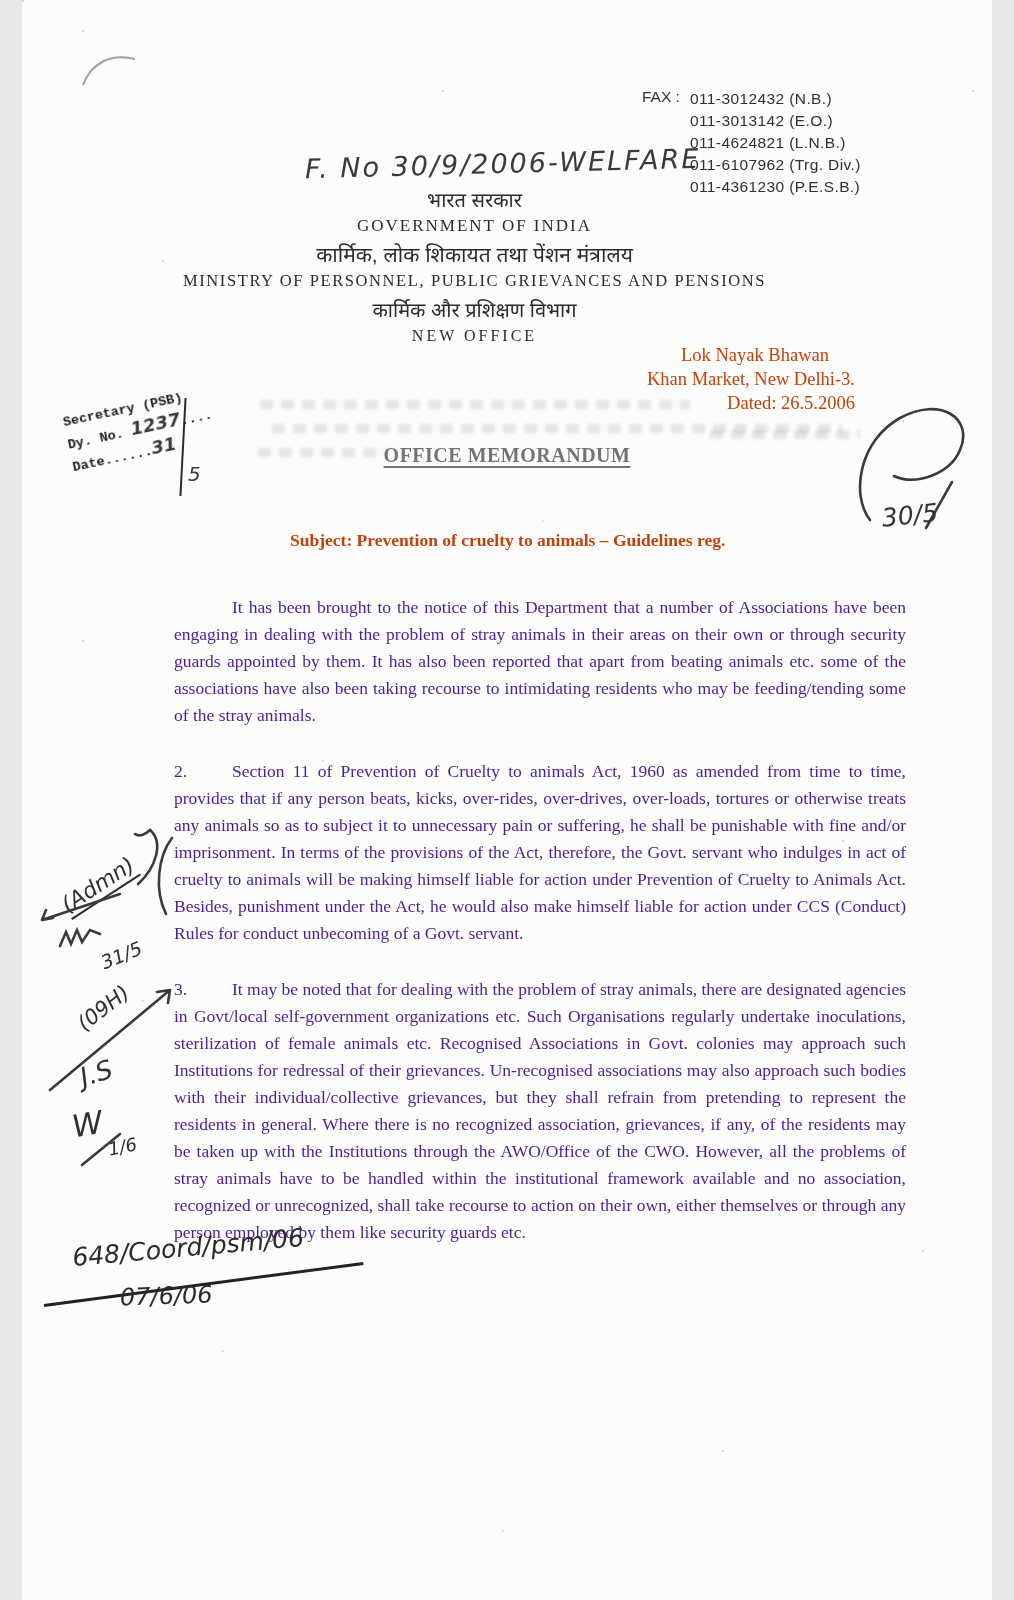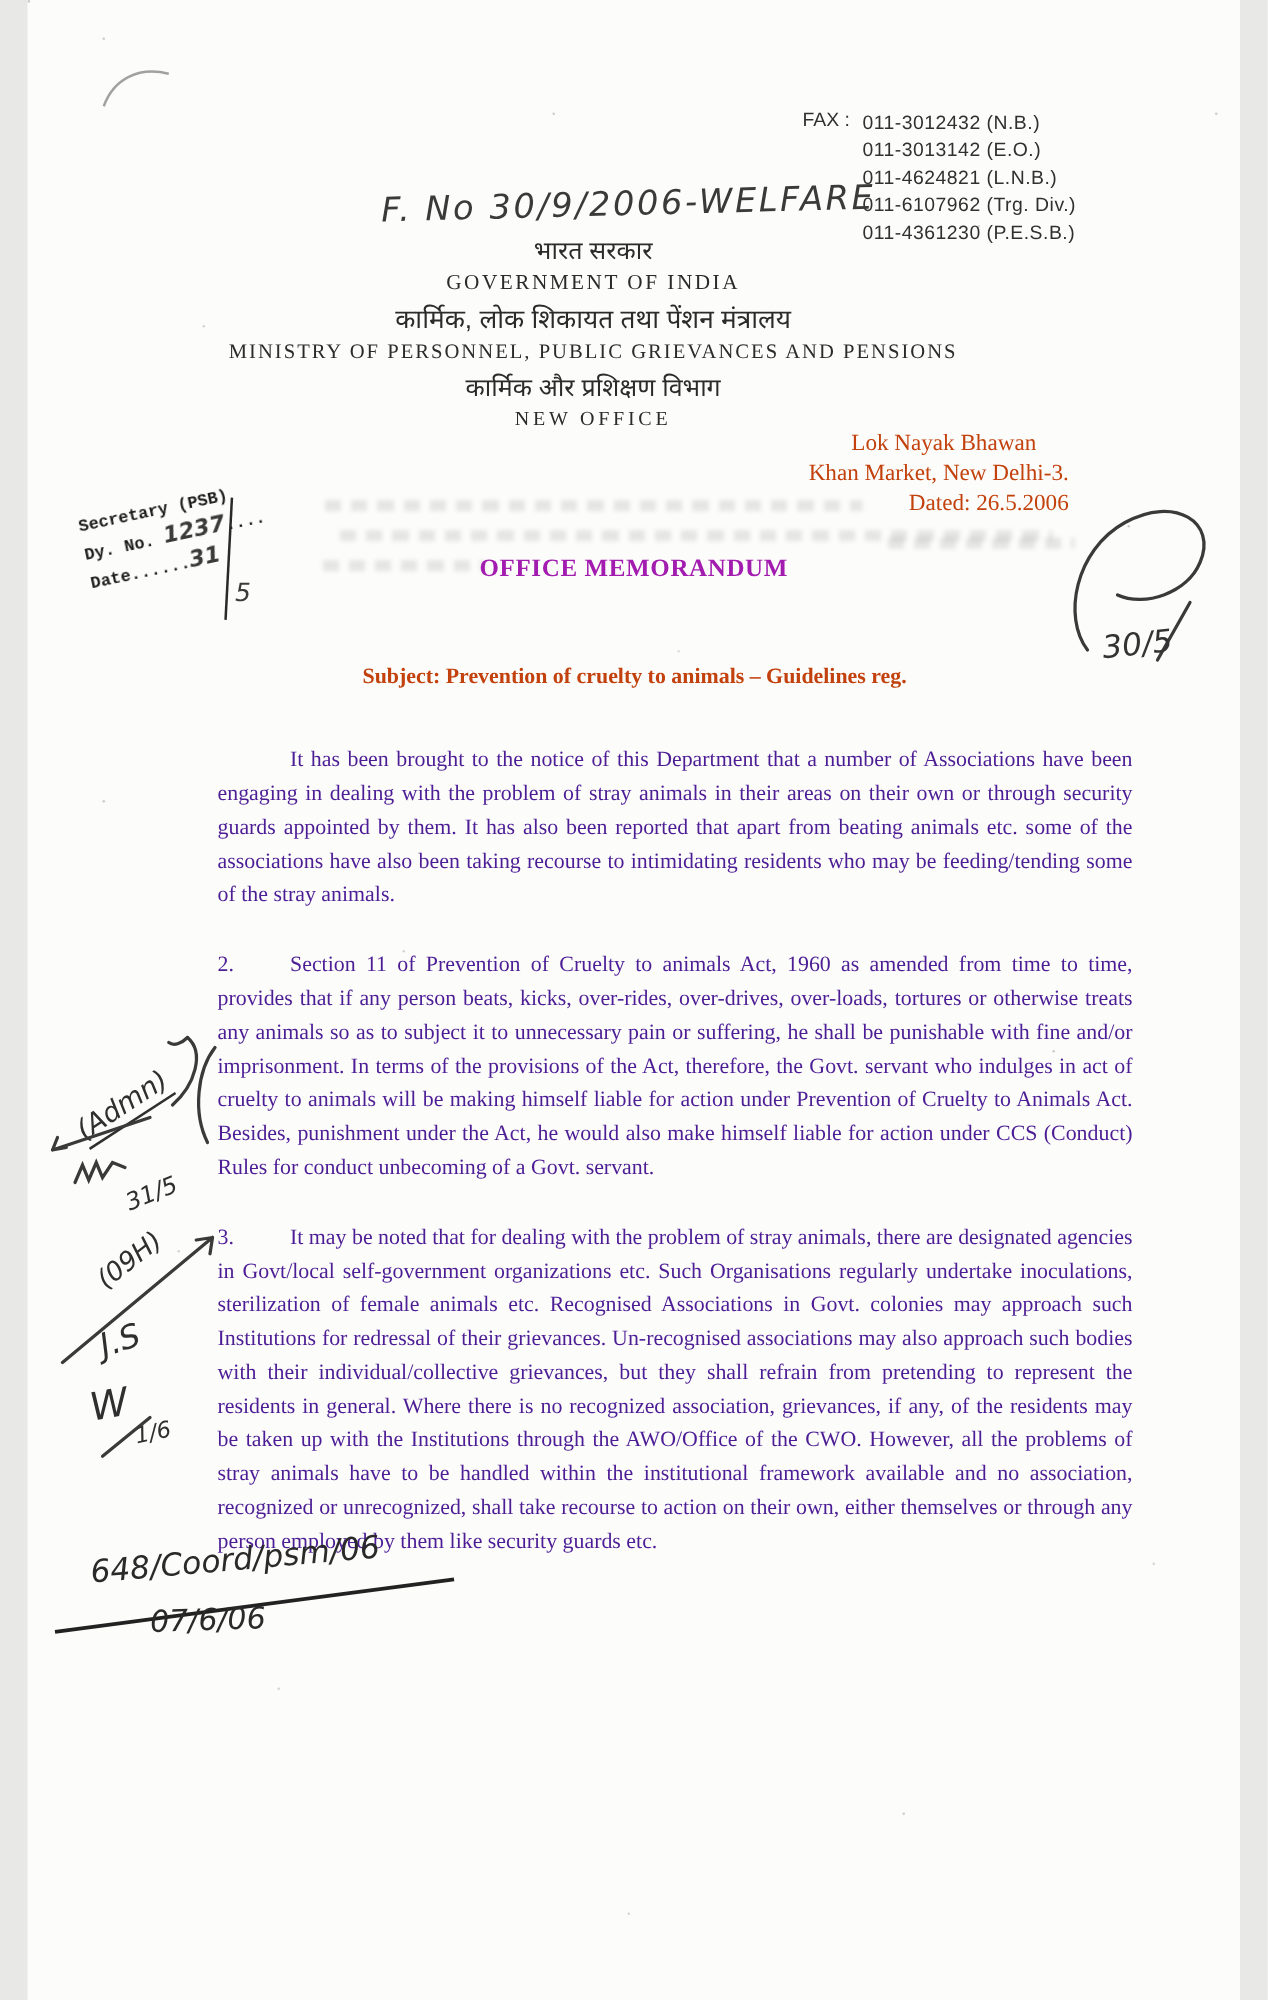--- a/index.html
+++ b/index.html
@@ -51,22 +51,22 @@
   .stamp { position:absolute; left:44px; top:392px; width:200px;
     transform:rotate(-12deg); font-family:"Liberation Mono", monospace;
     font-size:13.5px; font-weight:bold; color:#1c1c1c; filter:blur(.3px);
     line-height:20px; white-space:nowrap; }
   .stamp .hand { font-size:18px; font-weight:bold; }
   .stamp-vline { position:absolute; left:160px; top:398px; width:2px; height:98px;
     background:#2a2a2a; transform:rotate(3deg); }
   .stamp-5 { position:absolute; left:166px; top:462px; font-size:20px; }
 
   .om-title { position:absolute; left:300px; top:444px; width:370px; text-align:center;
-    font-size:20px; font-weight:bold; letter-spacing:.5px; color:#a21caf;
-    text-underline-offset:4px;
+    font-size:20px; font-weight:bold; letter-spacing:.5px; color:#737373;
+    text-decoration:underline; text-underline-offset:4px;
     text-decoration-thickness:2px; }
 
   .sig { position:absolute; left:826px; top:402px; }
 
   .subject { position:absolute; left:268px; top:530px; width:530px;
     font-weight:bold; font-size:17.5px; color:#c2410c; }
 
   .bodytxt { position:absolute; left:152px; top:594px; width:732px;
     font-size:17.5px; line-height:27px; text-align:justify; color:#4c1d95; }
   .bodytxt p { margin-bottom:29px; }

